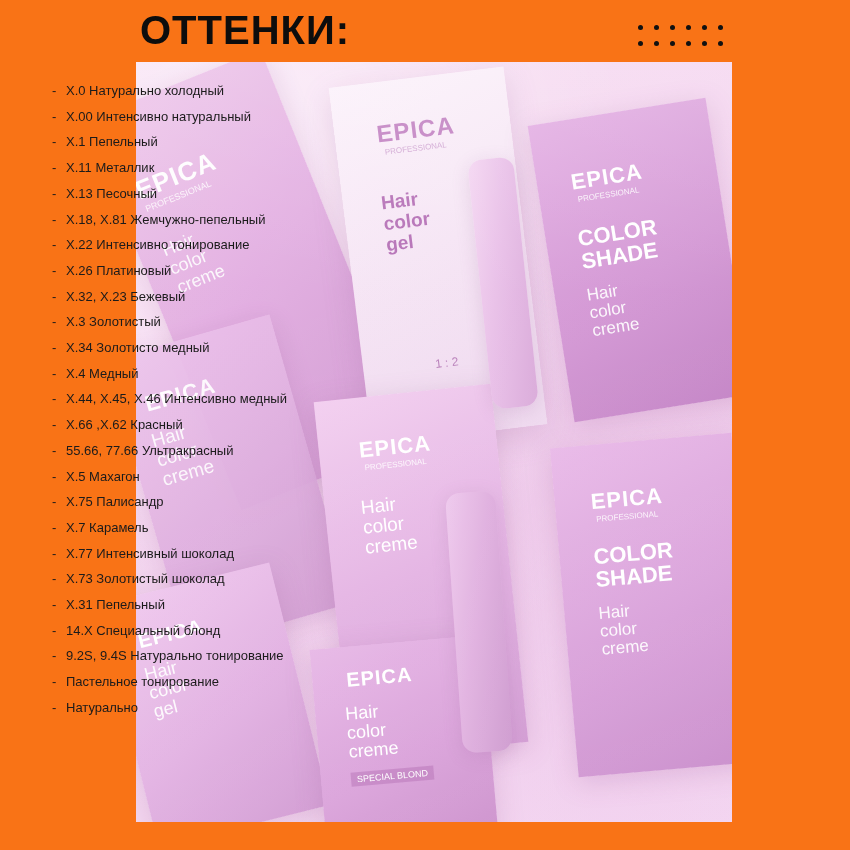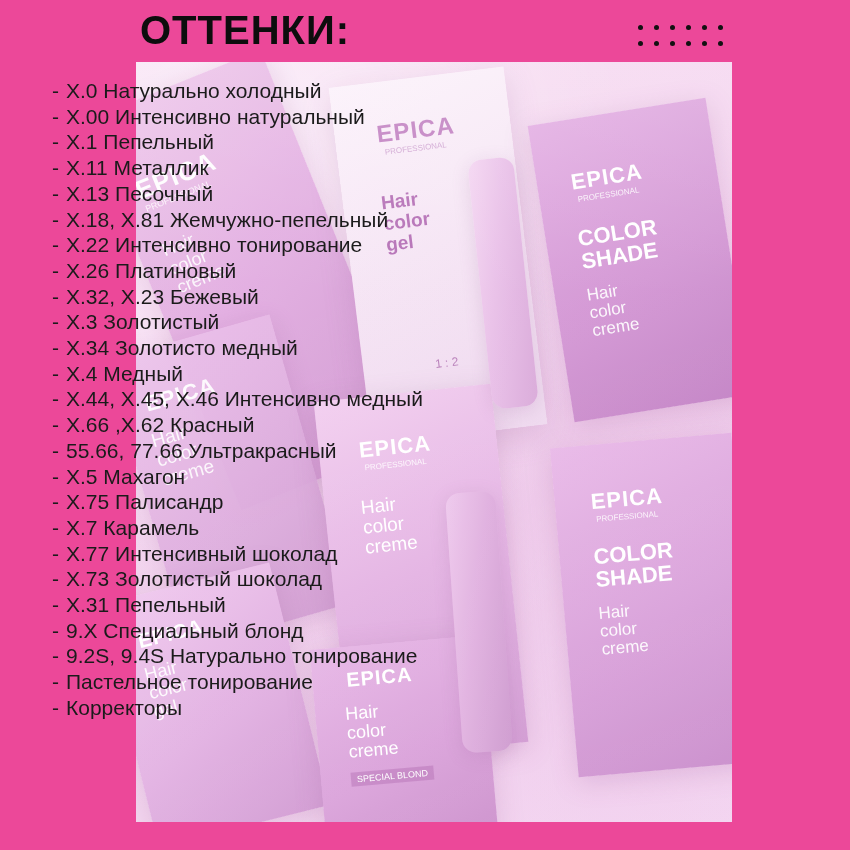--- a/index.html
+++ b/index.html
@@ -10,21 +10,21 @@
     width: 850px;
     height: 850px;
     background: #ffffff;
     font-family: "Liberation Sans", sans-serif;
     overflow: hidden;
   }
   .page {
     position: relative;
     width: 850px;
     height: 850px;
-    background: #ec4899;
+    background: #f97316;
     box-sizing: border-box;
     padding-left: 32px;
   }
 
   
   .header {
     position: absolute;
     left: 0;
     top: 0;
     width: 850px;
@@ -220,21 +220,21 @@
     position: absolute;
     left: 52px;
     top: 78px;
     width: 530px;
     margin: 0;
     padding: 0;
     list-style: none;
     z-index: 5;
   }
   .shade-list li {
-    font-size: 21px;
+    font-size: 13px;
     line-height: 25.7px;
     color: #1b1b1b;
     font-family: "Liberation Sans", sans-serif;
     white-space: nowrap;
   }
   .shade-list li .dash {
     display: inline-block;
     width: 14px;
     color: #1b1b1b;
   }
@@ -357,19 +357,19 @@
       <li><span class="dash">-</span><span>X.4 Медный</span></li>
       <li><span class="dash">-</span><span>X.44, X.45, X.46 Интенсивно медный</span></li>
       <li><span class="dash">-</span><span>X.66 ,X.62 Красный</span></li>
       <li><span class="dash">-</span><span>55.66, 77.66 Ультракрасный</span></li>
       <li><span class="dash">-</span><span>X.5 Махагон</span></li>
       <li><span class="dash">-</span><span>X.75 Палисандр</span></li>
       <li><span class="dash">-</span><span>X.7 Карамель</span></li>
       <li><span class="dash">-</span><span>X.77 Интенсивный шоколад</span></li>
       <li><span class="dash">-</span><span>X.73 Золотистый шоколад</span></li>
       <li><span class="dash">-</span><span>X.31 Пепельный</span></li>
-      <li><span class="dash">-</span><span>9.X Специальный блонд</span></li>
+      <li><span class="dash">-</span><span>14.X Специальный блонд</span></li>
       <li><span class="dash">-</span><span>9.2S, 9.4S Натурально тонирование</span></li>
       <li><span class="dash">-</span><span>Пастельное тонирование</span></li>
-      <li><span class="dash">-</span><span>Корректоры</span></li>
+      <li><span class="dash">-</span><span>Натурально</span></li>
     </ul>
 
 </div>
 
 </body></html>

